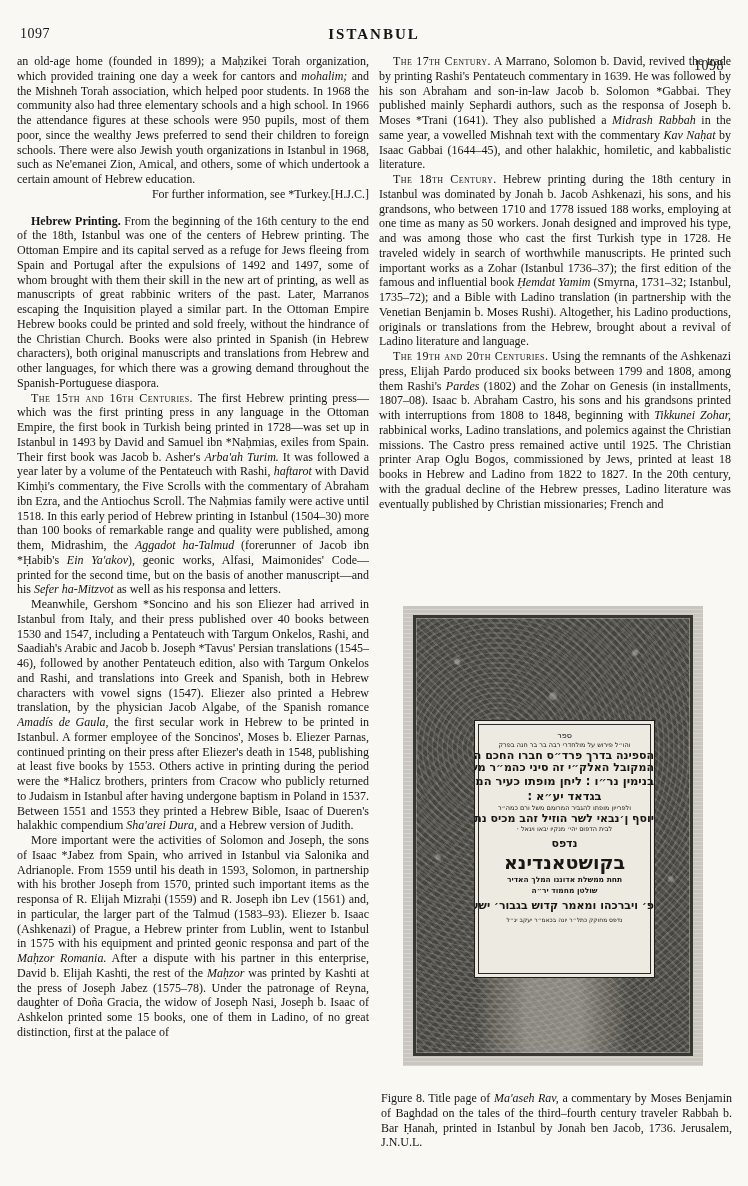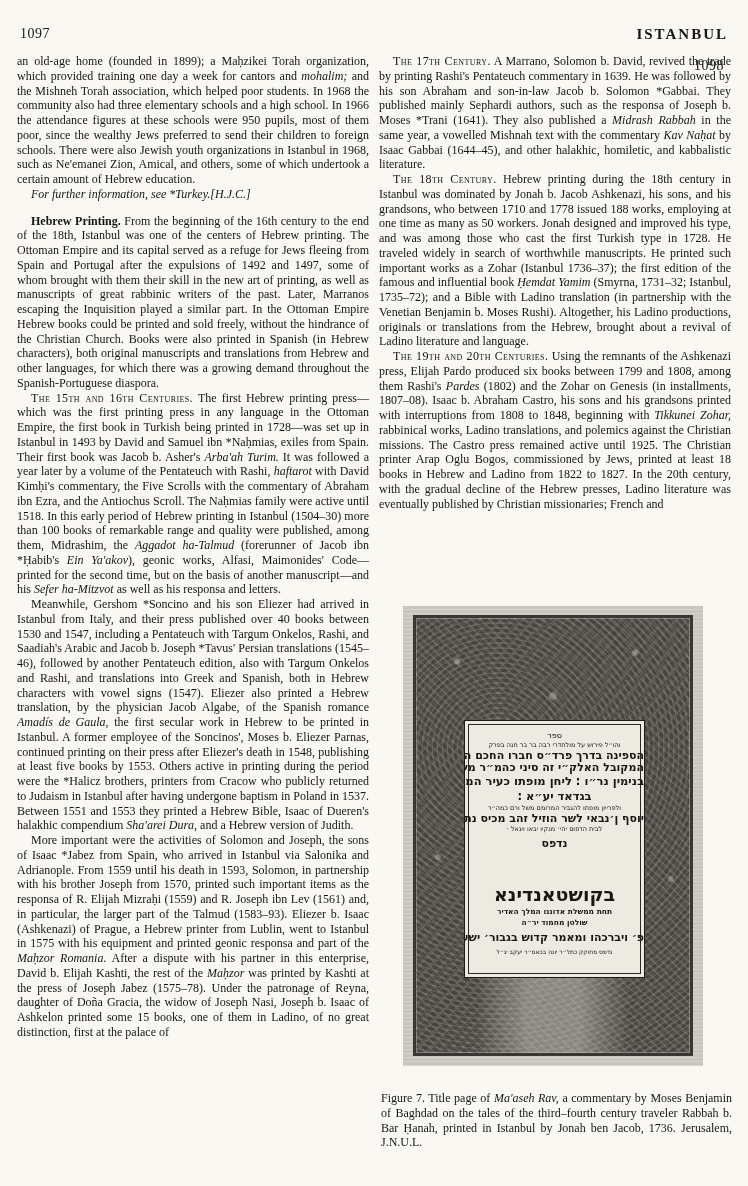--- a/index.html
+++ b/index.html
@@ -12,36 +12,36 @@
     overflow:hidden;
   }
   
   .hdr {
     position:absolute; top:26px; left:20px; right:20px; height:20px;
   }
   .hdr .pn { position:absolute; top:0; font-size:14px; letter-spacing:0.5px; }
   .hdr .pn.l { left:0; }
   .hdr .pn.r { right:4px;margin-top:32px; }
   .hdr .ttl {
-    position:absolute; left:0; right:0; text-align:right;
+    position:absolute; left:0; right:0; text-align:center;
     font-size:15px; font-weight:bold; letter-spacing:2px;
   }
   
   .col {
     position:absolute; top:54px; width:352px;
     font-size:12px; line-height:14.75px;
     text-align:justify; overflow:hidden;
     -webkit-hyphens:auto; hyphens:auto;
   }
   .col-left  { left:17px;  height:1114px; }
   .col-right { left:379px; height:558px; }
   .para { text-indent:14px; }
   .para.noindent { text-indent:0; }
   .para.gap { margin-top:12px; }
-  .para.line-flex { display:flex; justify-content:flex-start; text-indent:0;font-style:italic; }
+  .para.line-flex { display:flex; justify-content:flex-end; text-indent:0; }
   .para.line-flex .lead { padding-left:14px; }
   .s-n  { }
   .s-i  { font-style:italic; }
   .s-b  { font-weight:bold; }
   .s-sc { font-variant:small-caps; letter-spacing:0.4px; }
   .trailer { white-space:nowrap; }
   
   .photo {
     position:absolute; left:403px; top:606px; width:300px; height:460px;
     background:#c9c6c0;
@@ -58,38 +58,38 @@
       radial-gradient(circle at 8% 55%,  rgba(205,202,193,.4) 0 2px, transparent 4px),
       radial-gradient(circle at 93% 60%, rgba(205,202,193,.4) 0 2px, transparent 4px),
       radial-gradient(ellipse at 50% 93%, rgba(190,187,178,.55) 0 14%, transparent 40%),
       repeating-radial-gradient(circle at 30% 30%, rgba(200,197,188,.18) 0 1px, transparent 2px 5px),
       repeating-linear-gradient(43deg, rgba(180,177,168,.20) 0 2px, transparent 2px 6px),
       repeating-linear-gradient(-47deg, rgba(120,117,110,.25) 0 3px, transparent 3px 8px);
     border:3px solid #393733;
     box-shadow:inset 0 0 0 1px rgba(220,217,208,.35);
   }
   .panel {
-    position:absolute; left:48px; top:102px; width:181px; height:258px;
+    position:absolute; left:58px; top:102px; width:181px; height:258px;
     background:#edeae1;
     border:1px solid #1c1b19;
     box-shadow:inset 0 0 0 3px #edeae1, inset 0 0 0 4px #2a2927;
     padding-top:9px;
     text-align:center;
     direction:rtl;
     font-family:"DejaVu Sans",sans-serif;
     color:#191715;
     overflow:hidden;
   }
   .hl { white-space:nowrap; }
   .h-xs  { font-size:8px;   line-height:11px; }
   .h-xxl { font-size:23px;  line-height:28px; font-weight:bold; }
   .h-s   { font-size:6.5px; line-height:9px; }
   .h-m   { font-size:11px;   line-height:12px; font-weight:bold; }
   .h-l   { font-size:11.5px;line-height:15px; font-weight:bold; }
-  .h-xl  { font-size:19px;  line-height:25px; font-weight:bold;margin-top:32px; }
+  .h-xl  { font-size:19px;  line-height:25px; font-weight:bold; }
   .h-s2  { font-size:7.5px; line-height:10.5px; font-weight:bold; }
   .h-xs2 { font-size:6px;   line-height:9px; margin-top:3px; }
   .h-gap { margin-top:4px; }
   
   .caption {
     position:absolute; left:381px; top:1091px; width:351px;
     font-size:12px; line-height:14.8px; text-align:justify;
   }
 </style>
 </head>
@@ -133,13 +133,13 @@
         <div class="hl h-m h-gap">נדפס</div>
         <div class="hl h-xl">בקושטאנדינא</div>
         <div class="hl h-s2">תחת ממשלת אדוננו המלך האדיר</div>
         <div class="hl h-s2">שולטן מחמוד יר״ה</div>
         <div class="hl h-m h-gap">פ׳ ויברכהו ומאמר קדוש בגבור׳ ישע ימינו לפ״ק</div>
         <div class="hl h-xs2">נדפס מחוקק כתל״ר יונה בכאמ״ר יעקב יג״ל</div>
       </div>
   </div>
 </div>
 
-<div class="caption" id="fig-caption"><span class="s-n">Figure 7. Title page of </span><span class="s-i">Ma'aseh Rav,</span><span class="s-n"> a commentary by Moses Benjamin of Baghdad on the tales of the third–fourth century traveler Rabbah b. Bar Ḥanah, printed in Istanbul by Jonah ben Jacob, 1736. Jerusalem, J.N.U.L.</span></div>
+<div class="caption" id="fig-caption"><span class="s-n">Figure 8. Title page of </span><span class="s-i">Ma'aseh Rav,</span><span class="s-n"> a commentary by Moses Benjamin of Baghdad on the tales of the third–fourth century traveler Rabbah b. Bar Ḥanah, printed in Istanbul by Jonah ben Jacob, 1736. Jerusalem, J.N.U.L.</span></div>
 
 </body></html>

